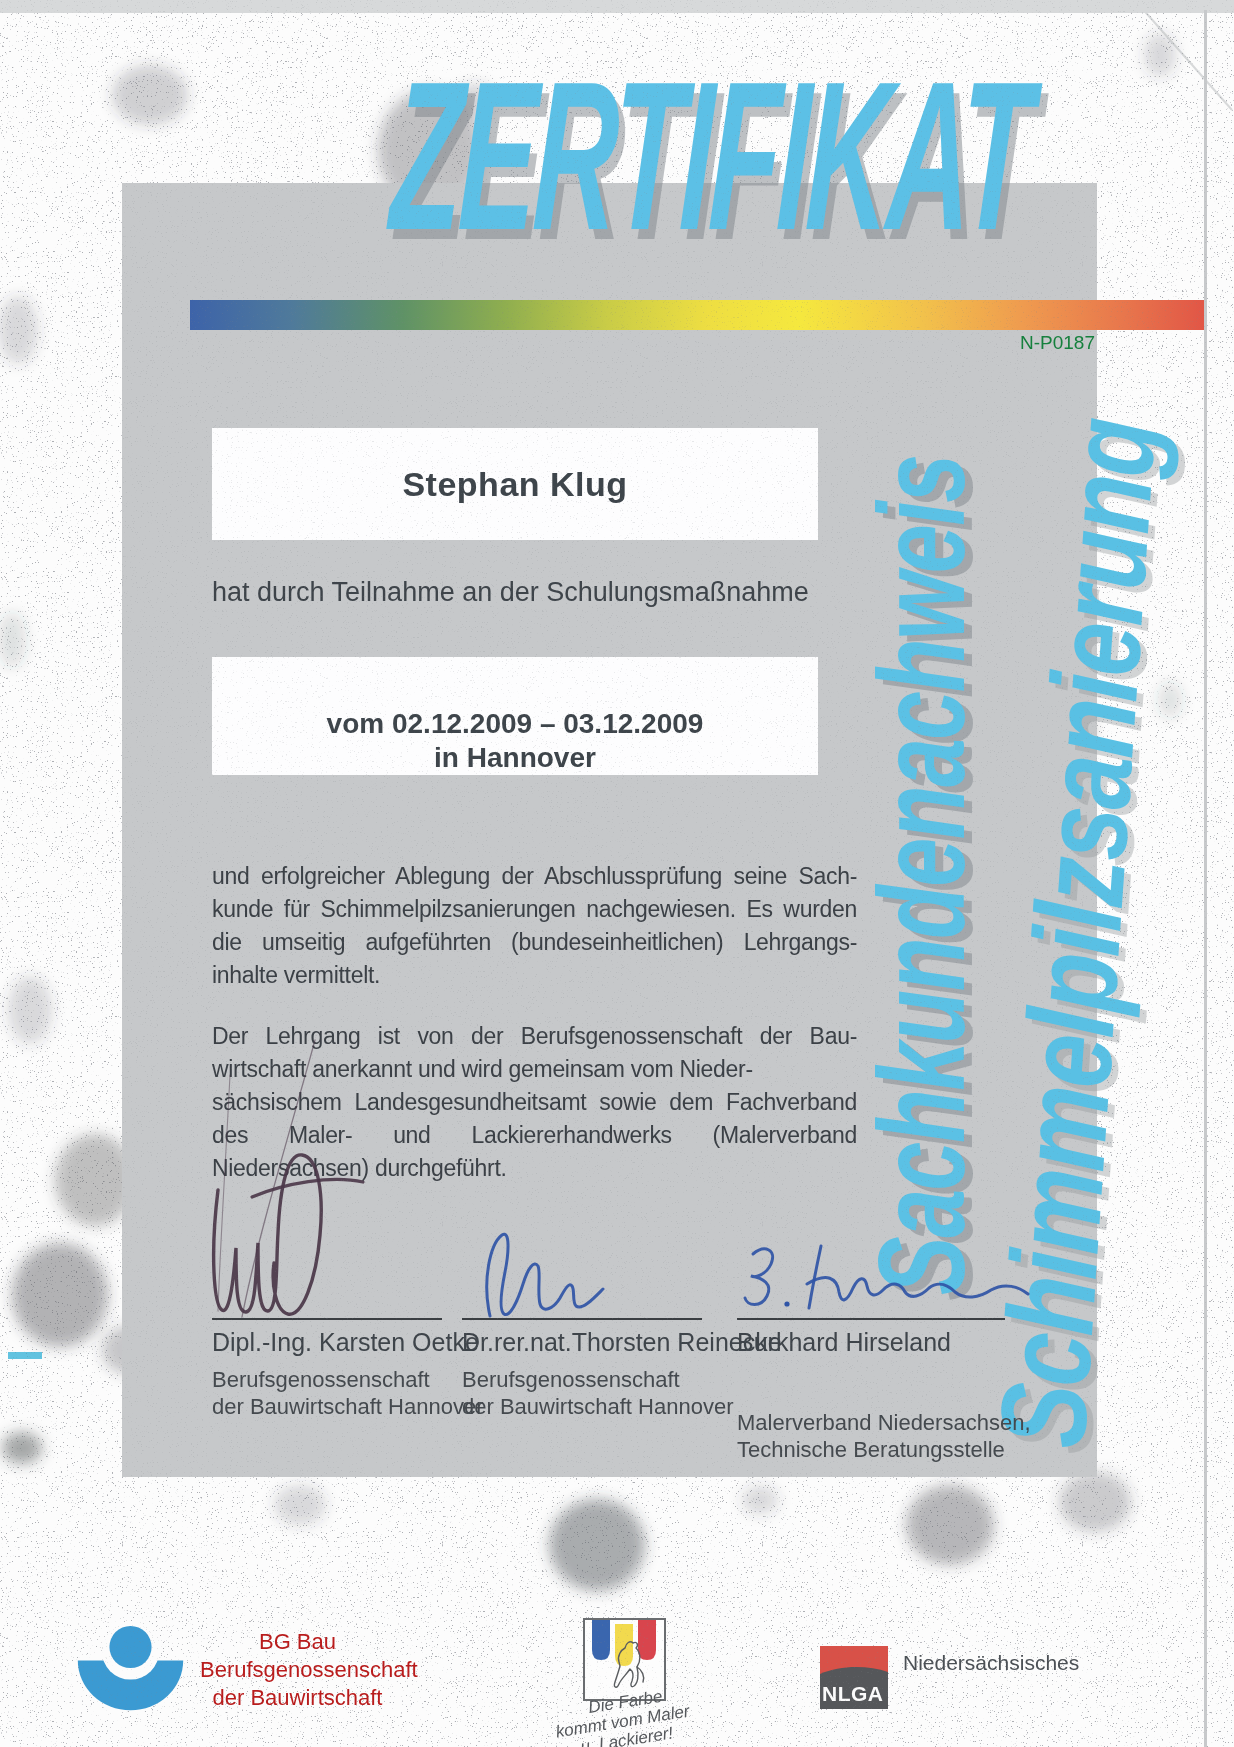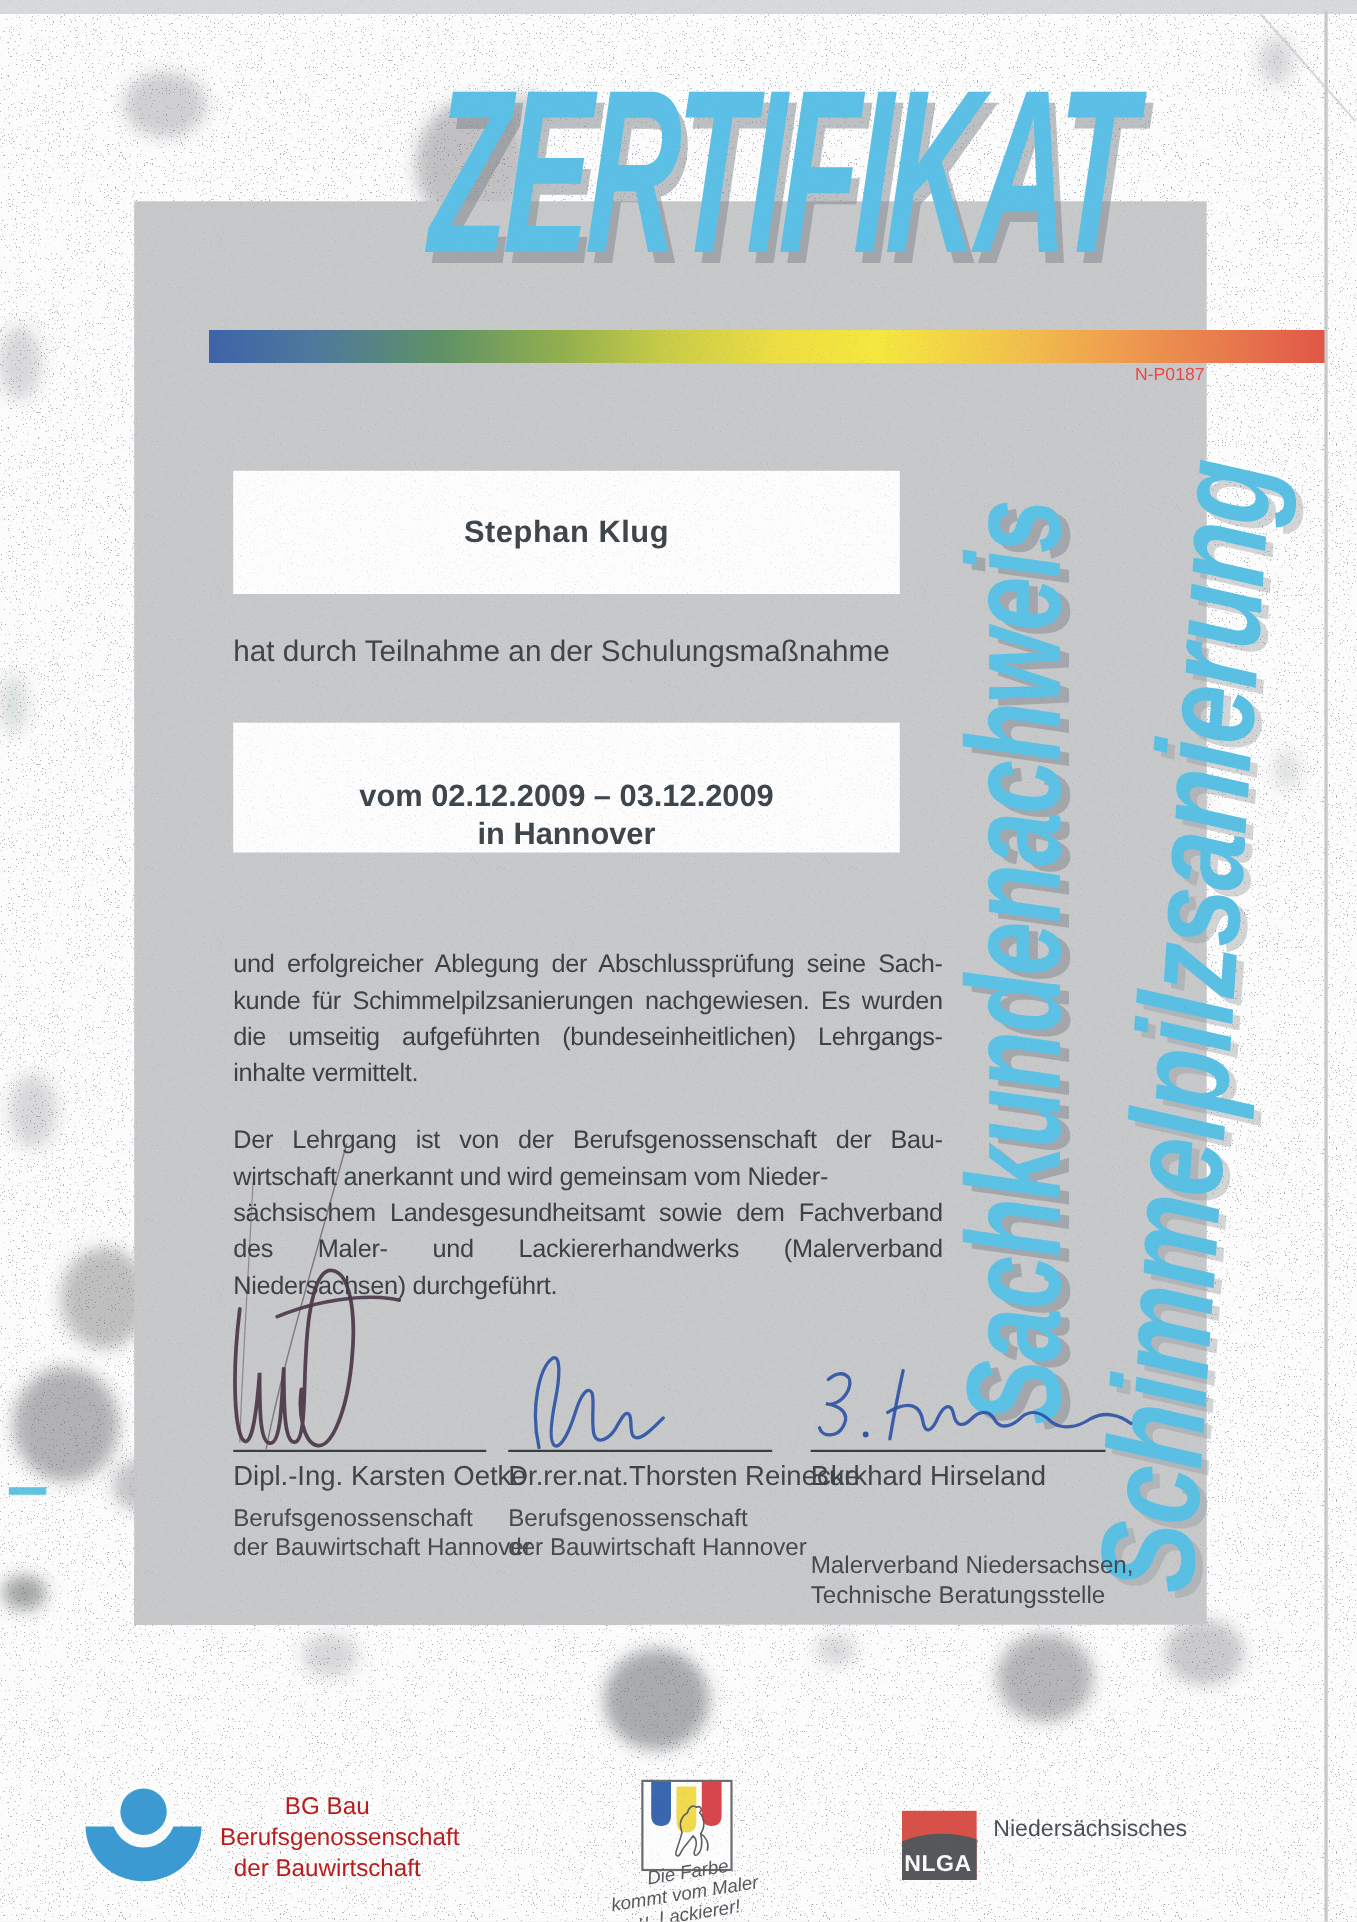--- a/index.html
+++ b/index.html
@@ -22,24 +22,24 @@
     font-size:212px;line-height:1;font-weight:bold;font-style:italic;
     letter-spacing:-6px;color:#5cc0e6;
     transform:scaleX(0.55) skewX(-4deg);transform-origin:left top;
     text-shadow:12px 10px 0 rgba(125,131,137,.5);
   }
   .bar{
     left:190px;top:300px;width:1016px;height:30px;z-index:2;
     background:linear-gradient(90deg,#3d63a9 0%,#4f7a9b 10%,#5f9266 21%,#8fae4f 31%,
       #c9cc47 41%,#eede42 51%,#f5e83e 60%,#f2c24b 72%,#ef9b4f 82%,#e8764c 92%,#e15546 100%);
   }
-  .serial{right:139px;top:332px;z-index:2;font-size:16px;color:#ef4444;}
+  .serial{right:139px;top:332px;z-index:2;font-size:19px;color:#15803d;}
   .white-box{background:#fdfdfe;z-index:2;}
   .box1{left:212px;top:428px;width:606px;height:112px;display:flex;align-items:center;justify-content:center;}
-  .participant{font-size:28px;font-weight:bold;color:#3e454b;letter-spacing:.5px;}
+  .participant{font-size:34px;font-weight:bold;color:#3e454b;letter-spacing:.5px;}
   .intro{left:212px;top:577px;z-index:2;font-size:27px;color:#3e444a;}
   .box2{left:212px;top:657px;width:606px;height:118px;box-sizing:border-box;padding-top:50px;text-align:center;}
   .box2 div{font-size:28px;font-weight:bold;color:#3e454b;line-height:34px;}
   .body-block{left:212px;top:860px;width:645px;z-index:2;font-size:23px;
     letter-spacing:-0.3px;line-height:33px;color:#3b4046;}
   .body-block.p2{top:1020px;}
   .jline{text-align:justify;text-align-last:justify;}
   .lline{text-align:left;}
   
   .side1{

